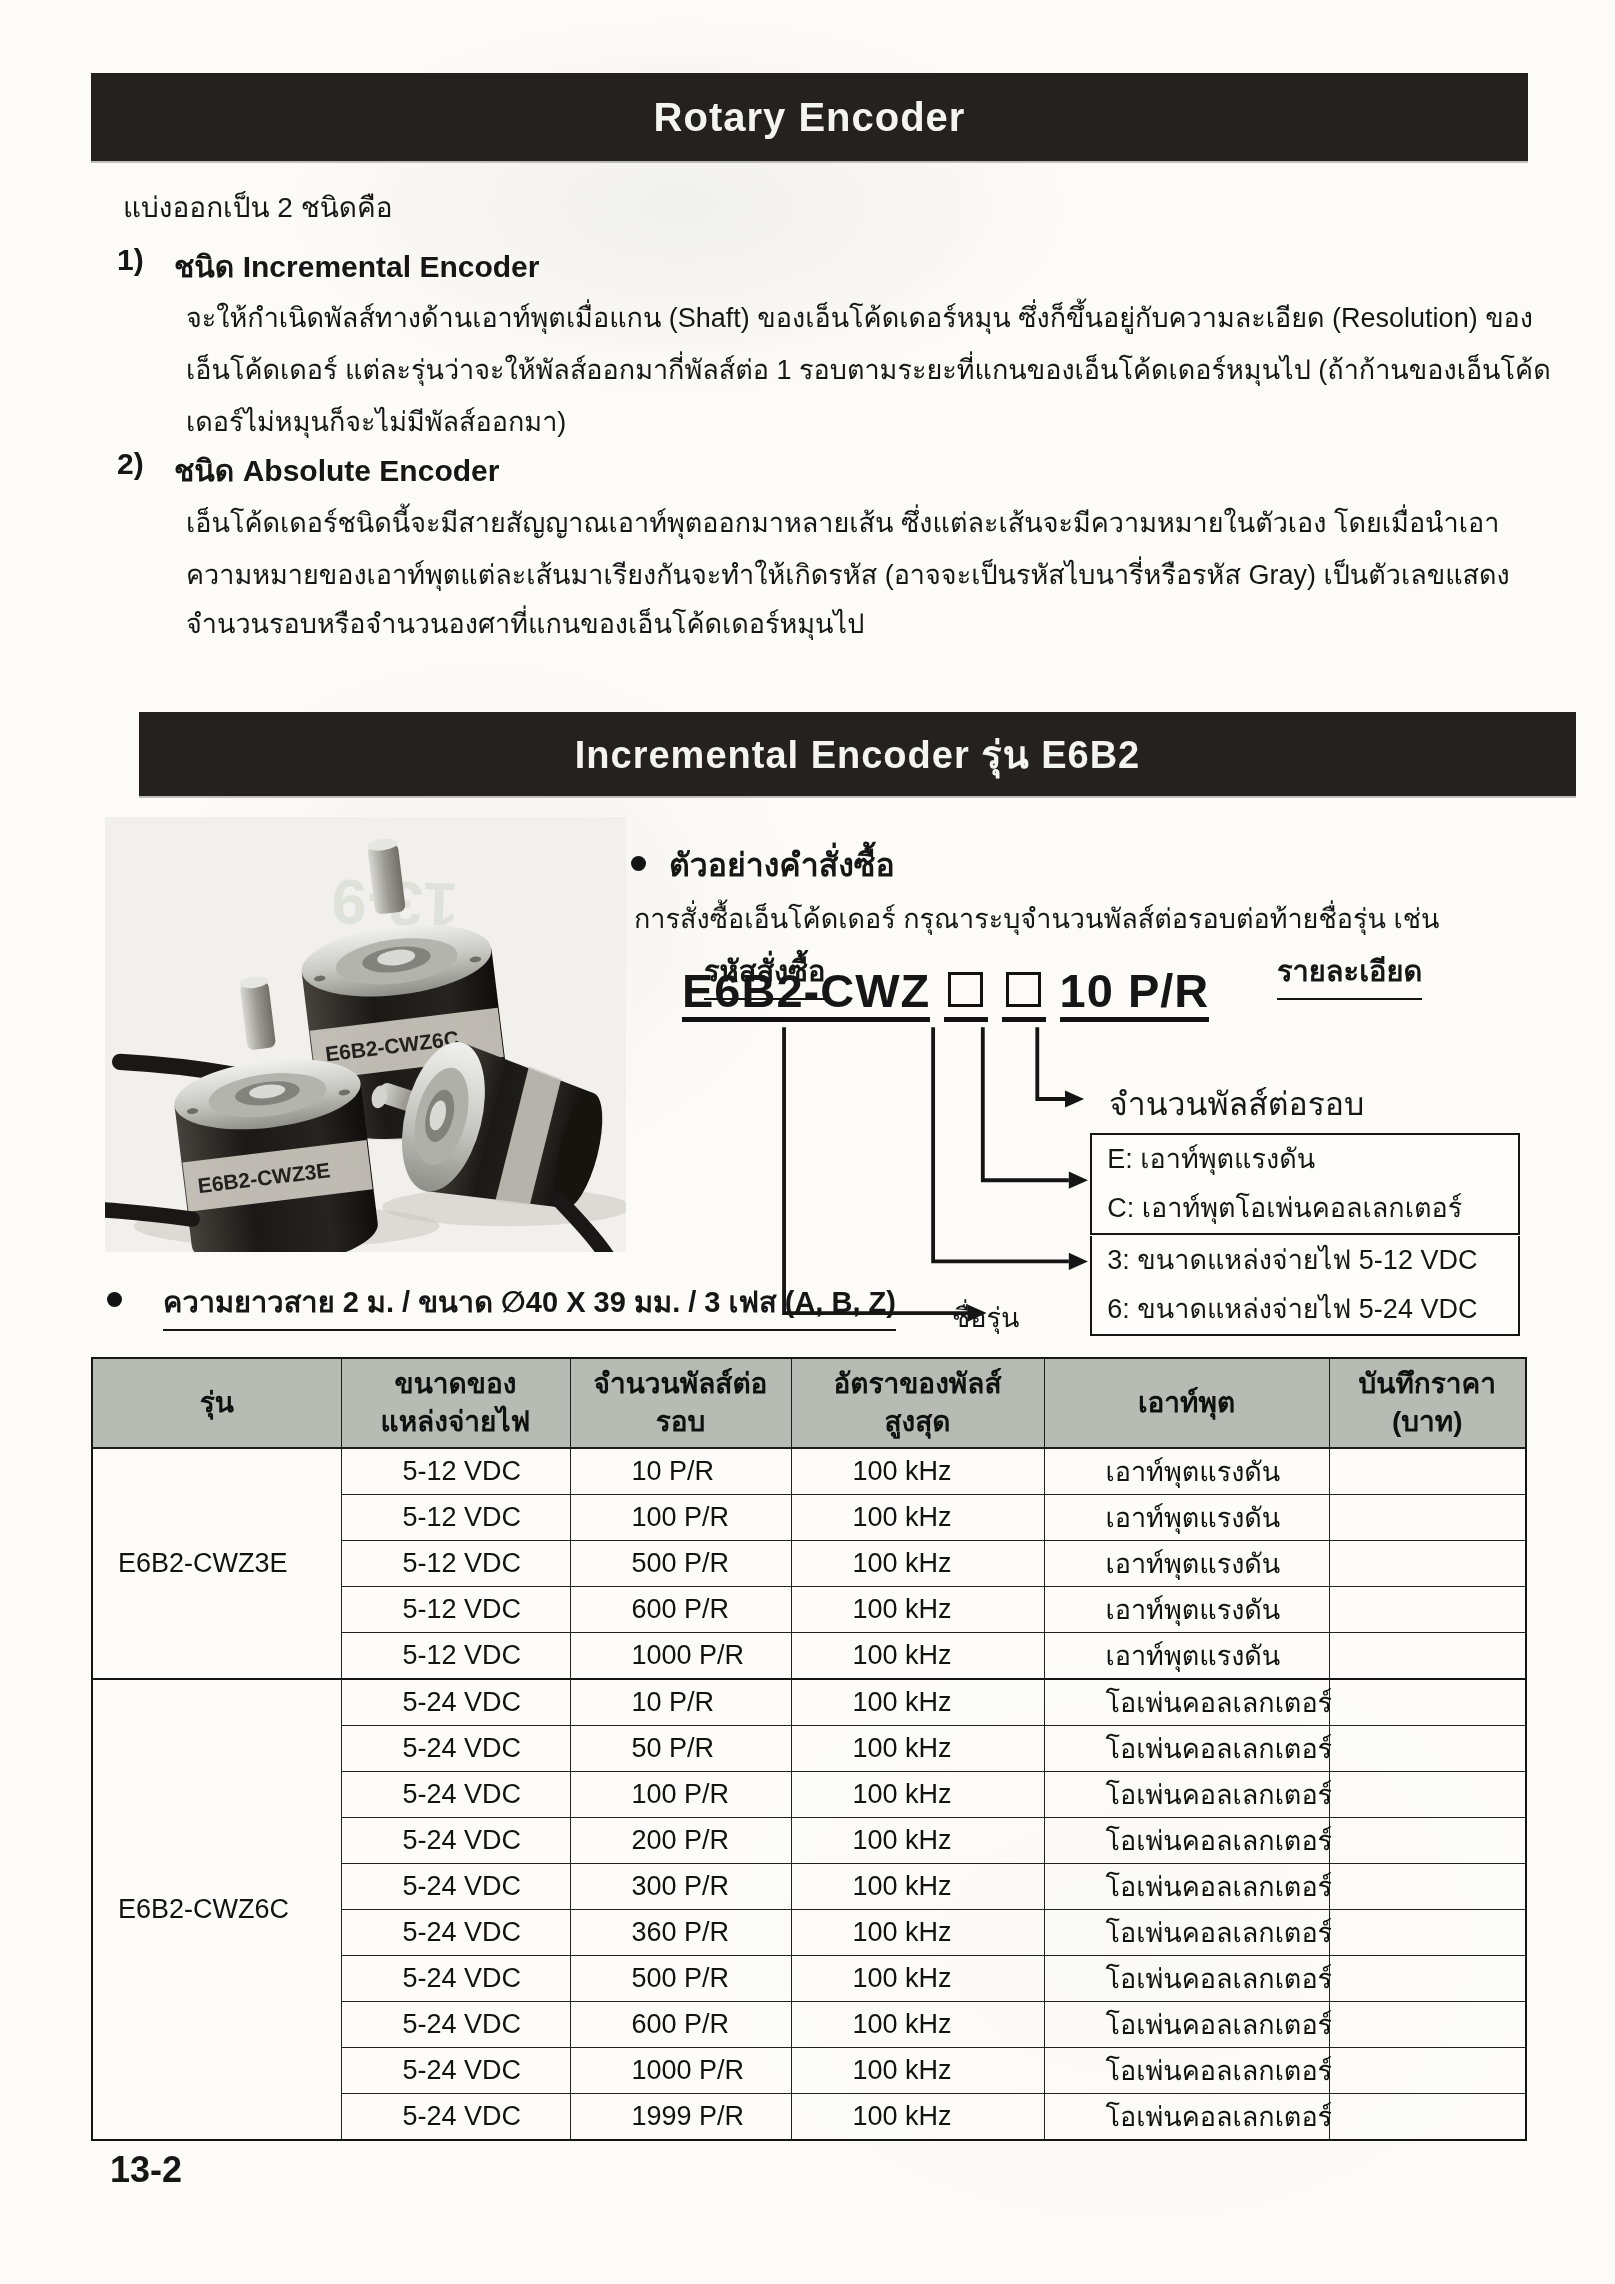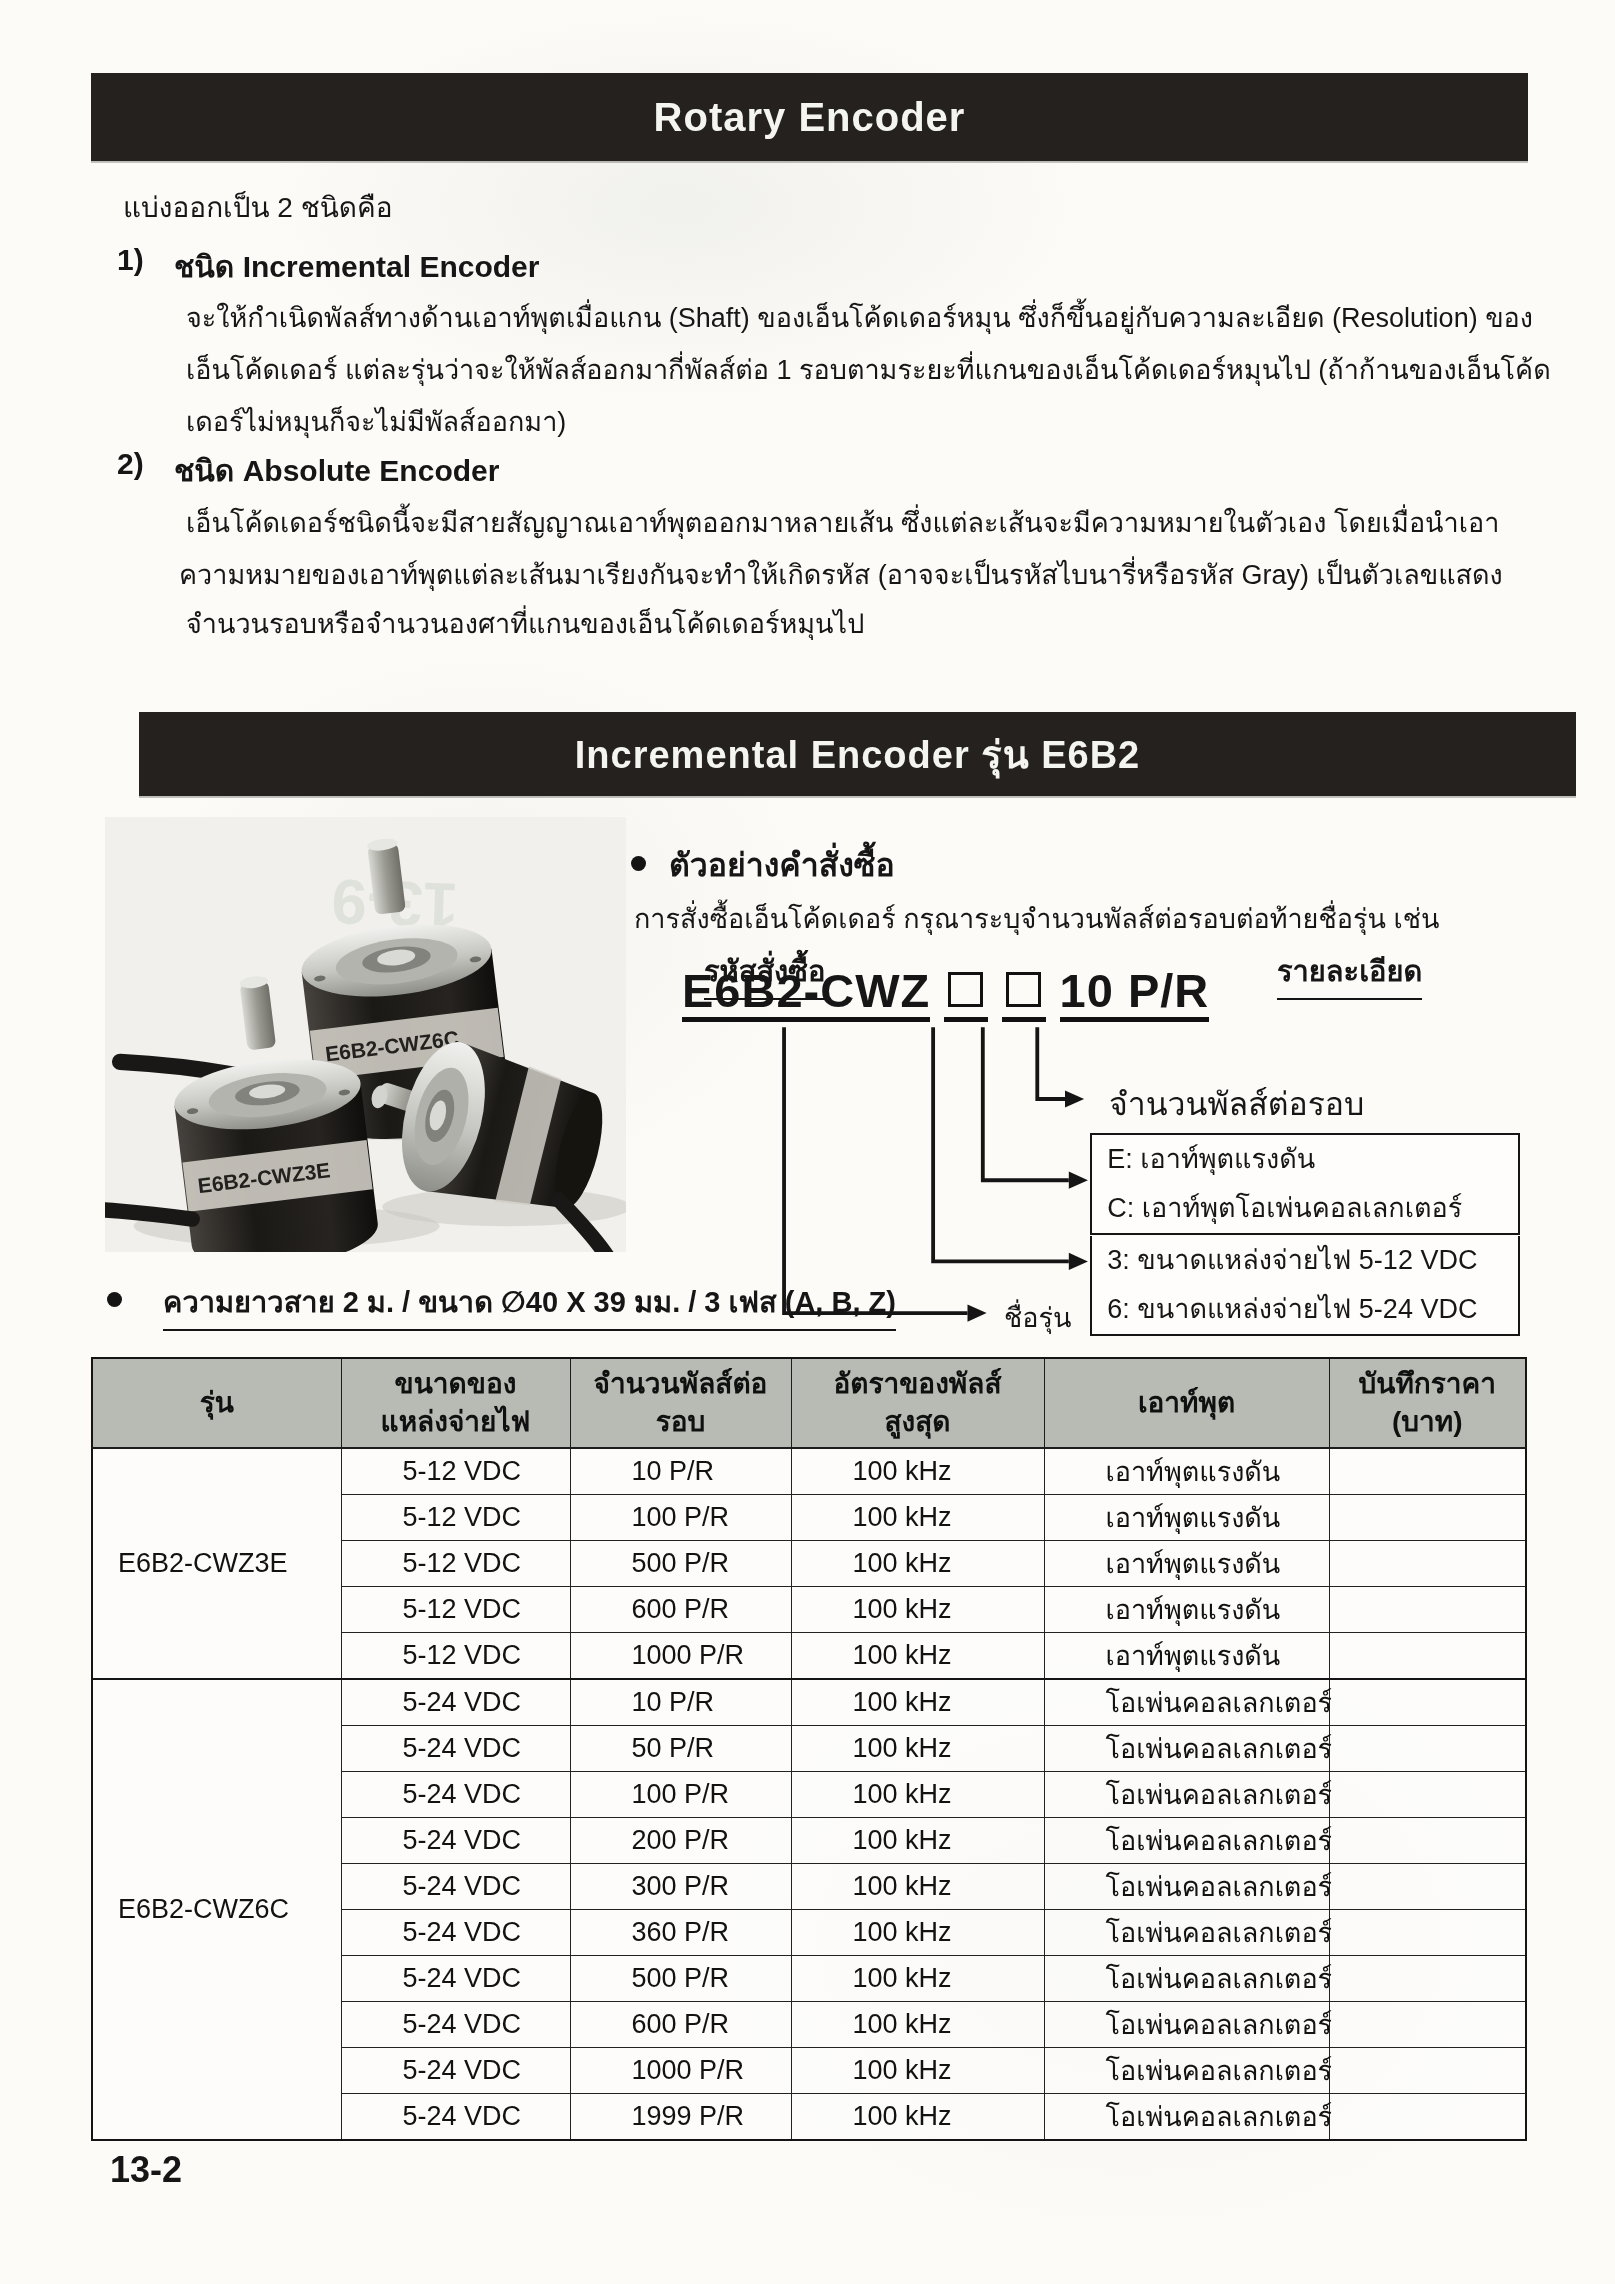--- a/index.html
+++ b/index.html
@@ -61,21 +61,21 @@
 
   <div class="abs sec-title" style="left:117px;top:243px;">1)</div>
   <div class="abs sec-title" style="left:174px;top:243px;">ชนิด Incremental Encoder</div>
   <div class="abs thai" style="left:178px;top:296px;">จะให้กำเนิดพัลส์ทางด้านเอาท์พุตเมื่อแกน (Shaft) ของเอ็นโค้ดเดอร์หมุน ซึ่งก็ขึ้นอยู่กับความละเอียด (Resolution) ของ</div>
   <div class="abs thai" style="left:178px;top:348px;">เอ็นโค้ดเดอร์ แต่ละรุ่นว่าจะให้พัลส์ออกมากี่พัลส์ต่อ 1 รอบตามระยะที่แกนของเอ็นโค้ดเดอร์หมุนไป (ถ้าก้านของเอ็นโค้ด</div>
   <div class="abs thai" style="left:178px;top:400px;">เดอร์ไม่หมุนก็จะไม่มีพัลส์ออกมา)</div>
 
   <div class="abs sec-title" style="left:117px;top:447px;">2)</div>
   <div class="abs sec-title" style="left:174px;top:447px;">ชนิด Absolute Encoder</div>
   <div class="abs thai" style="left:178px;top:501px;">เอ็นโค้ดเดอร์ชนิดนี้จะมีสายสัญญาณเอาท์พุตออกมาหลายเส้น ซึ่งแต่ละเส้นจะมีความหมายในตัวเอง โดยเมื่อนำเอา</div>
-  <div class="abs thai" style="left:171px;top:553px;text-align:right;">ความหมายของเอาท์พุตแต่ละเส้นมาเรียงกันจะทำให้เกิดรหัส (อาจจะเป็นรหัสไบนารี่หรือรหัส Gray) เป็นตัวเลขแสดง</div>
+  <div class="abs thai" style="left:178px;top:553px;text-align:right;">ความหมายของเอาท์พุตแต่ละเส้นมาเรียงกันจะทำให้เกิดรหัส (อาจจะเป็นรหัสไบนารี่หรือรหัส Gray) เป็นตัวเลขแสดง</div>
   <div class="abs thai" style="left:178px;top:602px;">จำนวนรอบหรือจำนวนองศาที่แกนของเอ็นโค้ดเดอร์หมุนไป</div>
 
   <div class="abs banner" style="top:712px;height:84px;font-size:38px;margin-left:48px;">
     <span>Incremental Encoder รุ่น E6B2</span>
   </div>
 
   <svg class="abs" style="left:105px;top:817px;" width="521" height="435" viewBox="0 0 545 455">
     <defs>
       <linearGradient id="metal" x1="0" y1="0" x2="0" y2="1">
         <stop offset="0" stop-color="#f0f0ee"></stop>
@@ -182,21 +182,21 @@
   <div class="abs thai" style="left:1101px;top:1078px;font-size:32px;">จำนวนพัลส์ต่อรอบ</div>
 
   <div class="abs optbox" style="top:1133px;height:98px;">
     <div class="optrow">E: เอาท์พุตแรงดัน</div>
     <div class="optrow">C: เอาท์พุตโอเพ่นคอลเลกเตอร์</div>
   </div>
   <div class="abs optbox" style="top:1236px;height:98px;border-top:none;">
     <div class="optrow">3: ขนาดแหล่งจ่ายไฟ 5-12 VDC</div>
     <div class="optrow">6: ขนาดแหล่งจ่ายไฟ 5-24 VDC</div>
   </div>
-  <div class="abs thai" style="left:996px;top:1296px;">ชื่อรุ่น</div>
+  <div class="abs thai" style="left:944px;top:1296px;">ชื่อรุ่น</div>
 
   <div class="abs spec-dot" style="left:107px;top:1292px;"></div>
   <div class="abs thai underl" style="left:155px;top:1279px;font-weight:700;font-size:29px;">ความยาวสาย 2 ม. / ขนาด ∅40 X 39 มม. / 3 เฟส (A, B, Z)</div>
 
   <div class="abs" style="left:91px;top:1357px;">
     <table class="spec">
       <colgroup>
         <col style="width:249px">
           <col style="width:229px">
           <col style="width:221px">

